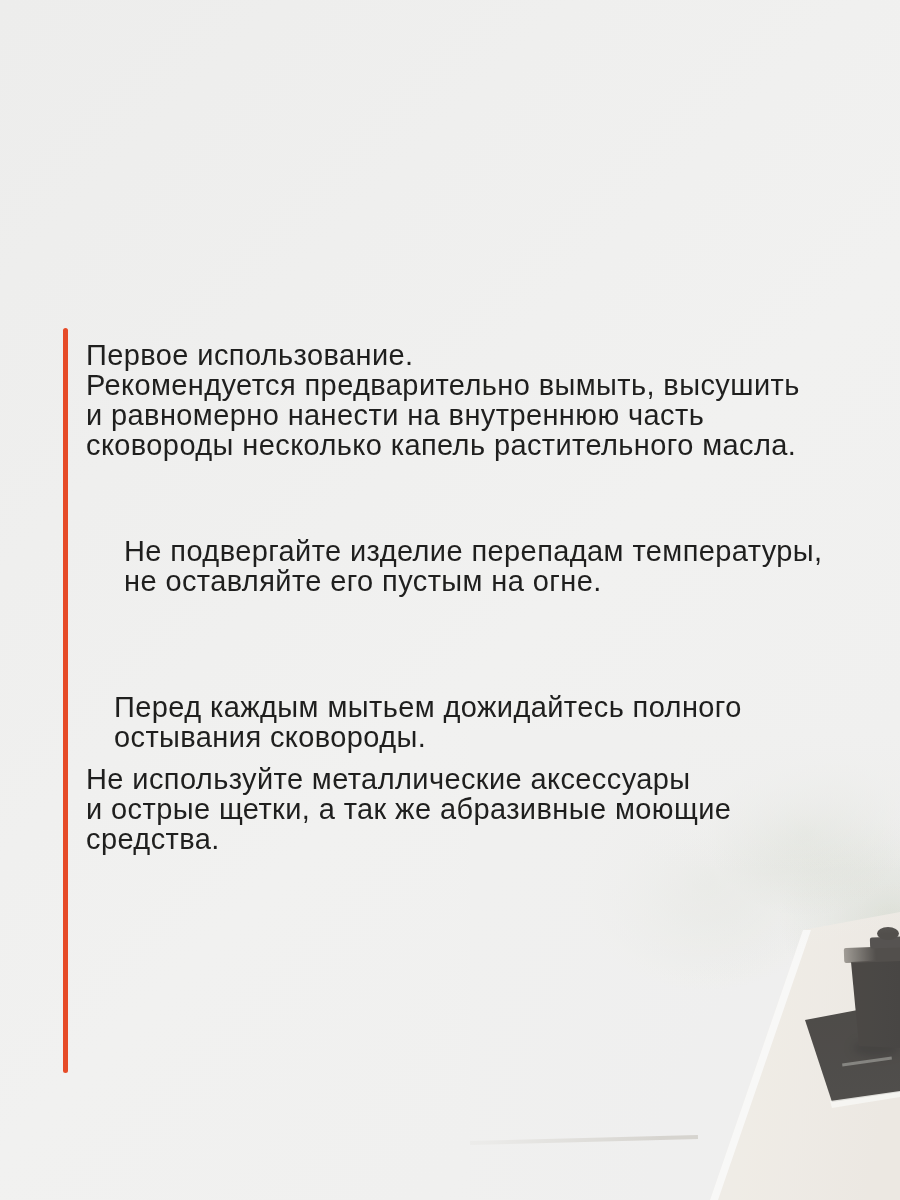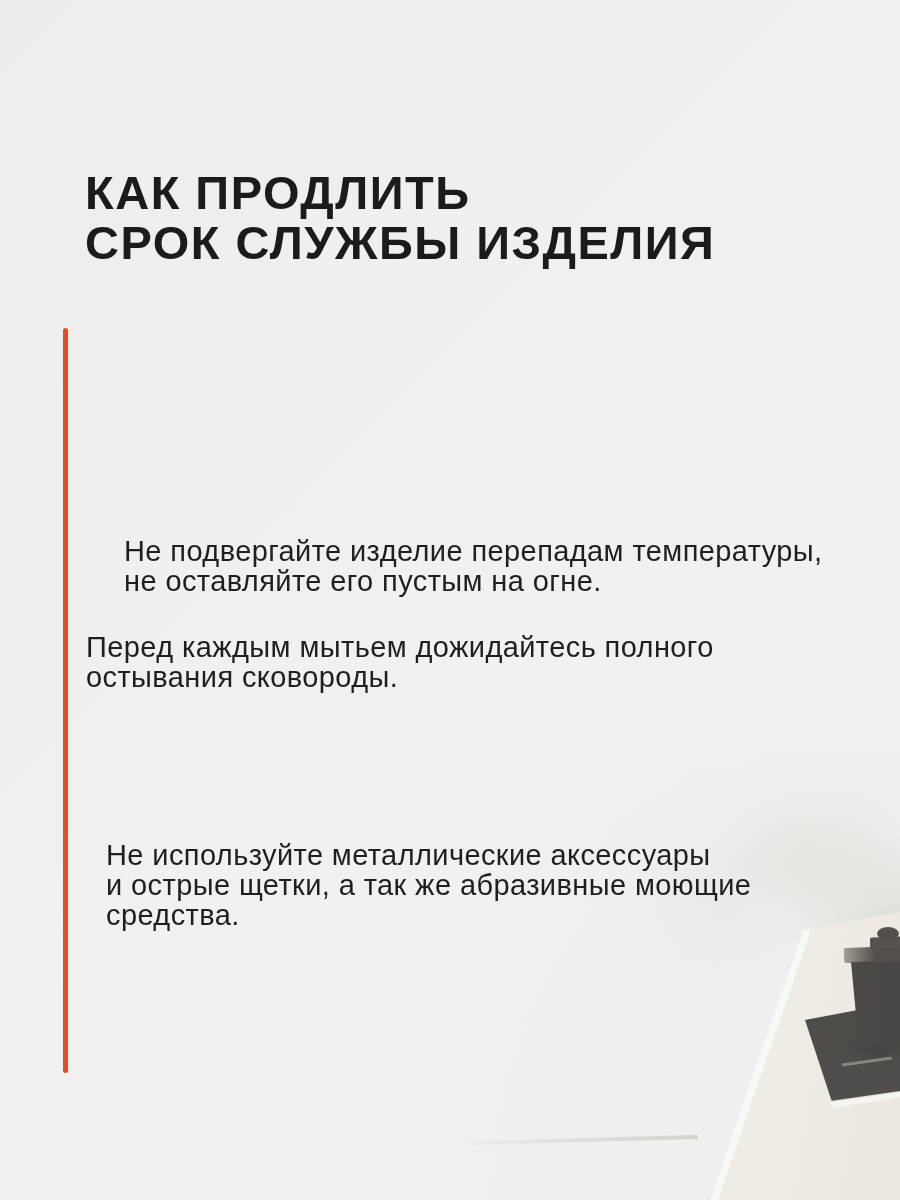--- a/index.html
+++ b/index.html
@@ -44,22 +44,22 @@
     margin: 0;
     font-size: 29px;
     line-height: 30px;
     letter-spacing: 0.4px;
     font-weight: normal;
     color: #1f1f1e;
     white-space: pre-line;
   }
   .tip-1 { top: 340px; }
   .tip-2 { top: 536px; margin-left: 38px; }
-  .tip-3 { top: 632px; }
-  .tip-4 { top: 840px; margin-left: 20px; }
+  .tip-3 { top: 692px; margin-left: 28px; }
+  .tip-4 { top: 764px; }
   .tip-5 { top: 970px; }
 
   
   .photo {
     position: absolute;
     right: 0; bottom: 0;
     width: 430px; height: 470px;
   }
   .photo * { position: absolute; }
 
@@ -157,25 +157,27 @@
     <div class="cooktop-rim"></div>
     <div class="pot-shadow"></div>
     <div class="pot-body"></div>
     <div class="pot-rim"></div>
     <div class="pot-lid"></div>
     <div class="pot-knob"></div>
     <div class="glass-reflection"></div>
     <div class="photo-veil"></div>
   </div>
 
-  <h1 class="title">КАК ПРОДЛИТЬ
-СРОК СЛУЖБЫ ИЗДЕЛИЯ</h1>
 
   <div class="accent-line"></div>
 
+  <p class="tip tip-1">Первое использование.
+Рекомендуется предварительно вымыть, высушить
+и равномерно нанести на внутреннюю часть
+сковороды несколько капель растительного масла.</p>
   <p class="tip tip-2">Не подвергайте изделие перепадам температуры,
 не оставляйте его пустым на огне.</p>
   <p class="tip tip-3">Перед каждым мытьем дожидайтесь полного
 остывания сковороды.</p>
   <p class="tip tip-4">Не используйте металлические аксессуары
 и острые щетки, а так же абразивные моющие
 средства.</p>
 
 </div>
 

